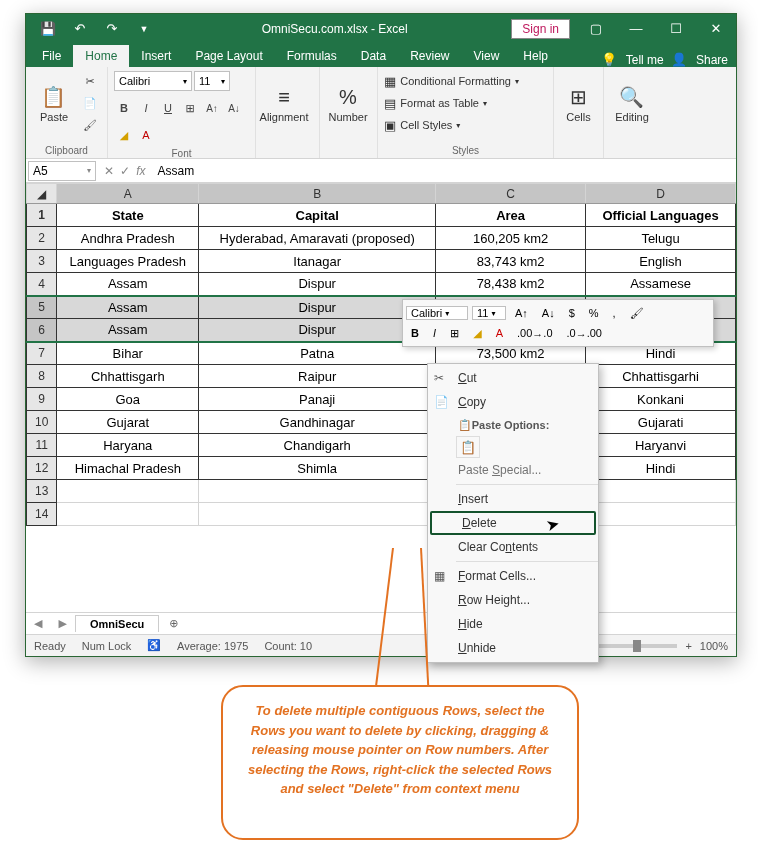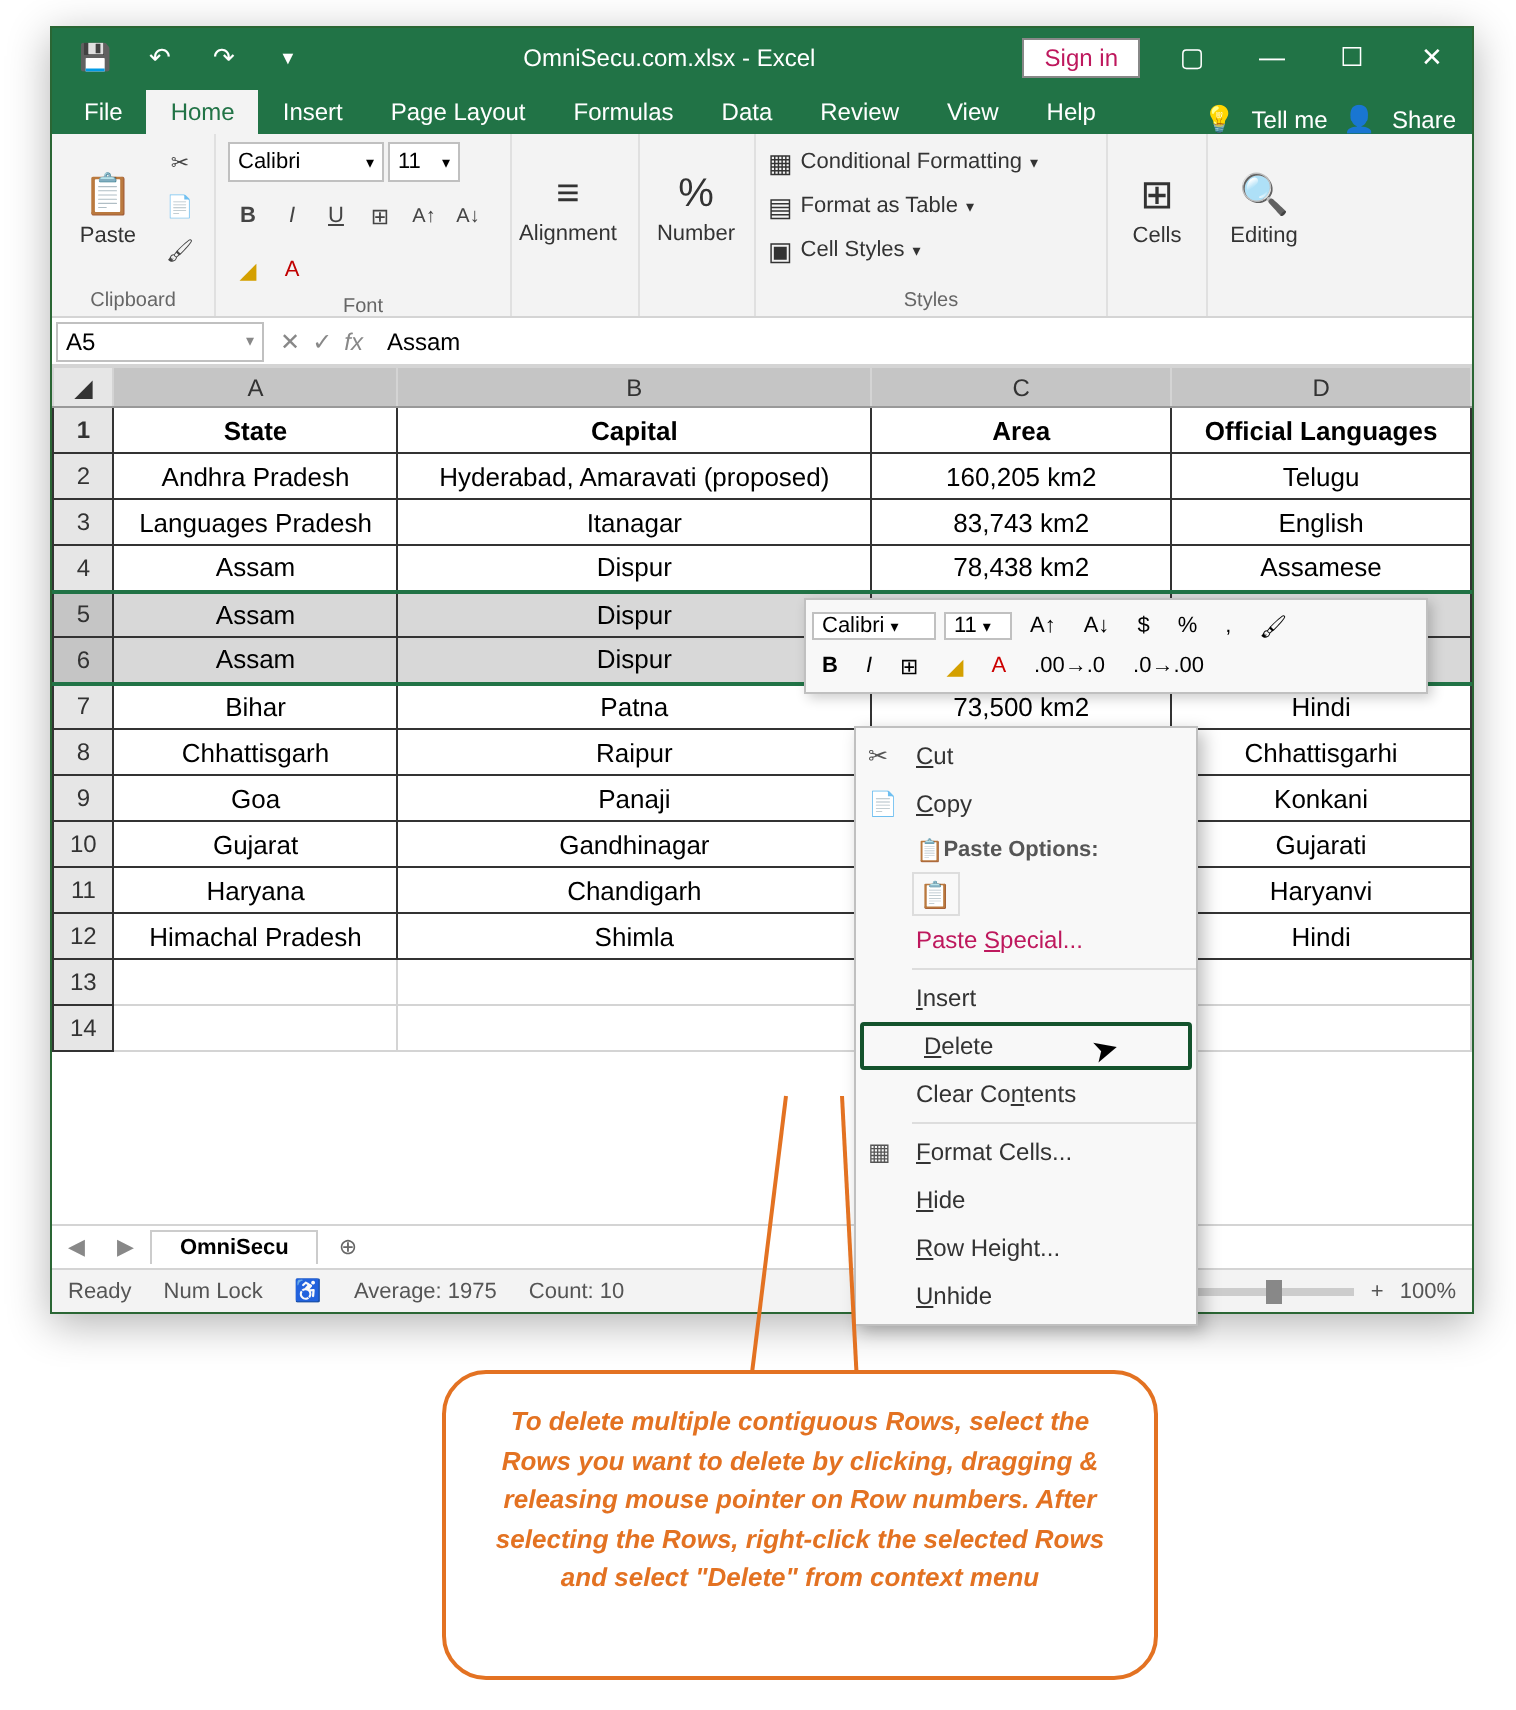--- a/index.html
+++ b/index.html
@@ -32,21 +32,21 @@
 .bigbtn .icon { font-size: 20px; }
 .smallcol { display: flex; flex-direction: column; gap: 2px; }
 .smallbtn { width: 20px; height: 20px; display: flex; align-items: center; justify-content: center; font-size: 11px; color: #444; cursor: pointer; }
 .fontselect { border: 1px solid #c0c0c0; background: #fff; height: 20px; font-size: 11px; padding: 0 4px; display: flex; align-items: center; }
 .font-row { display: flex; gap: 2px; margin-bottom: 3px; }
 .styles-item { display: flex; align-items: center; gap: 4px; font-size: 11px; color: #333; height: 20px; cursor: pointer; white-space: nowrap; }
 .styles-item .icon { font-size: 13px; }
 
 
 .formulabar { height: 24px; border-bottom: 1px solid #d4d4d4; display: flex; align-items: center; background: #fff; }
-.namebox { width: 104px; border: 1px solid #c0c0c0; height: 20px; margin: 0 2px; padding: 0 4px; font-size: 12px; display: flex; align-items: center; }
+.namebox { width: 68px; border: 1px solid #c0c0c0; height: 20px; margin: 0 2px; padding: 0 4px; font-size: 12px; display: flex; align-items: center; }
 .fxarea { display: flex; align-items: center; gap: 6px; padding: 0 6px; font-size: 12px; color: #888; }
 .fx-input { flex: 1; border: none; height: 20px; font-size: 12px; padding: 0 6px; }
 
 
 .gridwrap { flex: 1; overflow: hidden; position: relative; background: #fff; }
 .grid { border-collapse: collapse; table-layout: fixed; font-size: 13px; width: 100%; }
 .grid th, .grid td { border: 1px solid #d4d4d4; height: 23px; text-align: center; white-space: nowrap; overflow: hidden; }
 .colhdr th { background: #e6e6e6; font-weight: normal; font-size: 12px; color: #333; border-bottom: 1px solid #999; height: 20px; }
 .rowhdr { background: #e6e6e6; width: 30px; font-size: 12px; color: #333; }
 .hdrrow td { font-weight: bold; border: 1px solid #333; }
@@ -74,21 +74,21 @@
 
 .minitoolbar { position: absolute; left: 402px; top: 299px; width: 312px; height: 48px; background: #f8f8f8; border: 1px solid #c0c0c0; box-shadow: 2px 2px 6px rgba(0,0,0,0.2); display: flex; flex-direction: column; padding: 3px; font-size: 11px; }
 .mt-row { display: flex; gap: 4px; align-items: center; height: 20px; }
 .mt-item { padding: 0 4px; border: 1px solid transparent; display: flex; align-items: center; height: 18px; font-size: 11px; }
 .mt-sel { border: 1px solid #c0c0c0; background: #fff; padding: 0 4px; display: flex; align-items: center; gap: 3px; }
 
 
 .ctxmenu { position: absolute; left: 427px; top: 363px; width: 172px; background: #f8f8f8; border: 1px solid #c0c0c0; box-shadow: 3px 3px 8px rgba(0,0,0,0.25); font-size: 12px; padding: 2px 0; }
 .ctx-item { height: 24px; display: flex; align-items: center; padding-left: 30px; position: relative; cursor: pointer; color: #333; }
 .ctx-item .icon { position: absolute; left: 6px; font-size: 12px; color: #555; }
-.ctx-item.disabled { color: #be185d; text-align: right; }
+.ctx-item.disabled { color: #737373; text-align: right; }
 .ctx-item.highlight { border: 2px solid #14532d; margin: 0 2px; border-radius: 2px; }
 .ctx-header { height: 22px; display: flex; align-items: center; padding-left: 30px; font-weight: bold; color: #555; font-size: 11px; }
 .ctx-sep { border-top: 1px solid #ddd; margin: 2px 0 2px 28px; }
 .ctx-paste-icon { width: 24px; height: 22px; border: 1px solid #ddd; margin-left: 28px; display: flex; align-items: center; justify-content: center; font-size: 13px; color: #999; }
 .ctx-item u { text-decoration: underline; }
 
 
 .cursor { position: absolute; left: 546px; top: 515px; font-size: 16px; color: #000; transform: rotate(-15deg); pointer-events: none; }
 
 
@@ -465,24 +465,24 @@
     </div>
   <div class="ctx-item">
       <span>Clear Co<u>n</u>tents</span>
     </div>
   <div class="ctx-sep"></div>
   <div class="ctx-item">
       <span class="icon">▦</span>
       <span><u>F</u>ormat Cells...</span>
     </div>
   <div class="ctx-item">
+      <span><u>R</u>ow Height...</span>
+    </div>
+  <div class="ctx-item">
       <span><u>H</u>ide</span>
-    </div>
-  <div class="ctx-item">
-      <span><u>R</u>ow Height...</span>
     </div>
   <div class="ctx-item">
       <span><u>U</u>nhide</span>
     </div>
 </div>
 
 <div class="cursor">➤</div>
 
 <div class="callout-line cl1"></div>
 <div class="callout-line cl2"></div>

